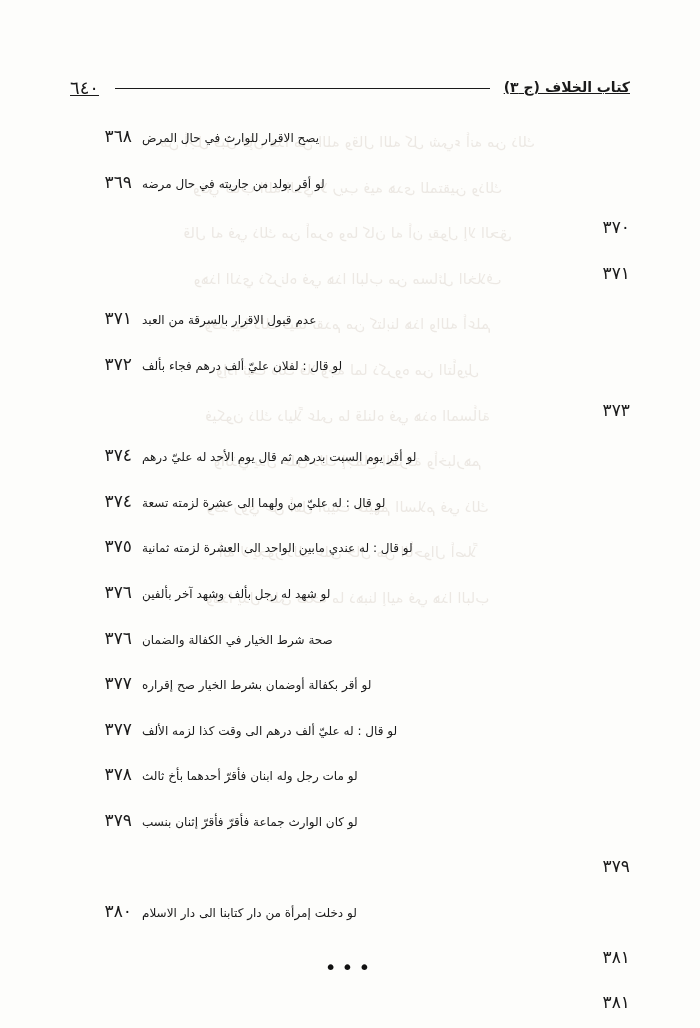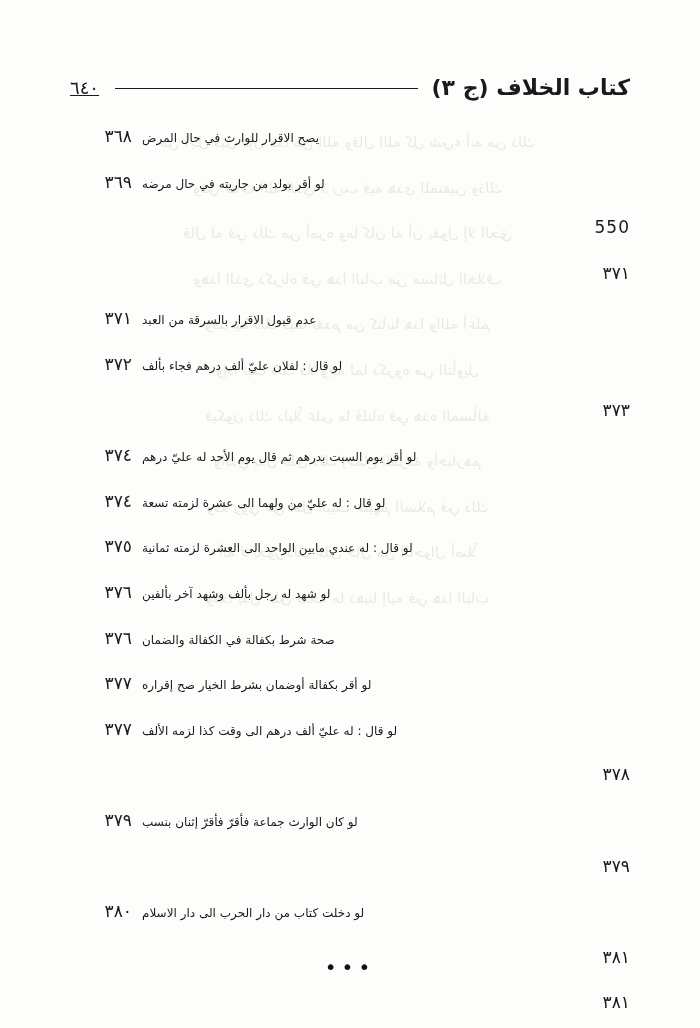--- a/index.html
+++ b/index.html
@@ -49,25 +49,26 @@
     position: absolute;
     top: 72px;
     left: 70px;
     right: 70px;
     height: 30px;
     display: flex;
     align-items: center;
     direction: rtl;
   }
   .header-title {
-    font-size: 22px;
+    font-size: 14px;
     font-weight: 600;
     white-space: nowrap;
     padding-left: 14px;
     letter-spacing: 0.2px;
+    text-decoration: underline;
   }
   .header-rule {
     flex: 1 1 auto;
     height: 0;
     border-top: 1.6px solid #1a1a1a;
     margin-top: 2px;
   }
   .header-page {
     font-size: 18px;
     white-space: nowrap;
@@ -149,21 +150,21 @@
       <div class="toc-text">يصح الاقرار للوارث في حال المرض</div>
       <div class="toc-num">٣٦٨</div>
     </div>
 
     <div class="toc-row">
       <div class="toc-text">لو أقر بولد من جاريته في حال مرضه</div>
       <div class="toc-num">٣٦٩</div>
     </div>
 
     <div class="toc-row">
-      <div class="toc-num">550</div>
+      <div class="toc-num">٣٧٠</div>
     </div>
 
     <div class="toc-row">
       <div class="toc-num">٣٧١</div>
     </div>
 
     <div class="toc-row">
       <div class="toc-text">عدم قبول الاقرار بالسرقة من العبد</div>
       <div class="toc-num">٣٧١</div>
     </div>
@@ -191,49 +192,50 @@
       <div class="toc-text">لو قال : له عندي مابين الواحد الى العشرة لزمته ثمانية</div>
       <div class="toc-num">٣٧٥</div>
     </div>
 
     <div class="toc-row">
       <div class="toc-text">لو شهد له رجل بألف وشهد آخر بألفين</div>
       <div class="toc-num">٣٧٦</div>
     </div>
 
     <div class="toc-row">
-      <div class="toc-text">صحة شرط بكفالة في الكفالة والضمان</div>
+      <div class="toc-text">صحة شرط الخيار في الكفالة والضمان</div>
       <div class="toc-num">٣٧٦</div>
     </div>
 
     <div class="toc-row">
       <div class="toc-text">لو أقر بكفالة أوضمان بشرط الخيار صح إقراره</div>
       <div class="toc-num">٣٧٧</div>
     </div>
 
     <div class="toc-row">
       <div class="toc-text">لو قال : له عليّ ألف درهم الى وقت كذا لزمه الألف</div>
       <div class="toc-num">٣٧٧</div>
     </div>
 
     <div class="toc-row">
+      <div class="toc-text">لو مات رجل وله ابنان فأقرّ أحدهما بأخ ثالث</div>
       <div class="toc-num">٣٧٨</div>
     </div>
 
     <div class="toc-row">
       <div class="toc-text">لو كان الوارث جماعة فأقرّ فأقرّ إثنان بنسب</div>
       <div class="toc-num">٣٧٩</div>
     </div>
 
     <div class="toc-row">
       <div class="toc-num">٣٧٩</div>
     </div>
 
     <div class="toc-row">
-      <div class="toc-text">لو دخلت كتاب من دار الحرب الى دار الاسلام</div>
+      <div class="toc-text">لو دخلت إمرأة من دار كتابنا الى دار الاسلام</div>
       <div class="toc-num">٣٨٠</div>
     </div>
 
     <div class="toc-row">
       <div class="toc-num">٣٨١</div>
     </div>
 
     <div class="toc-row">
       <div class="toc-num">٣٨١</div>
     </div>

